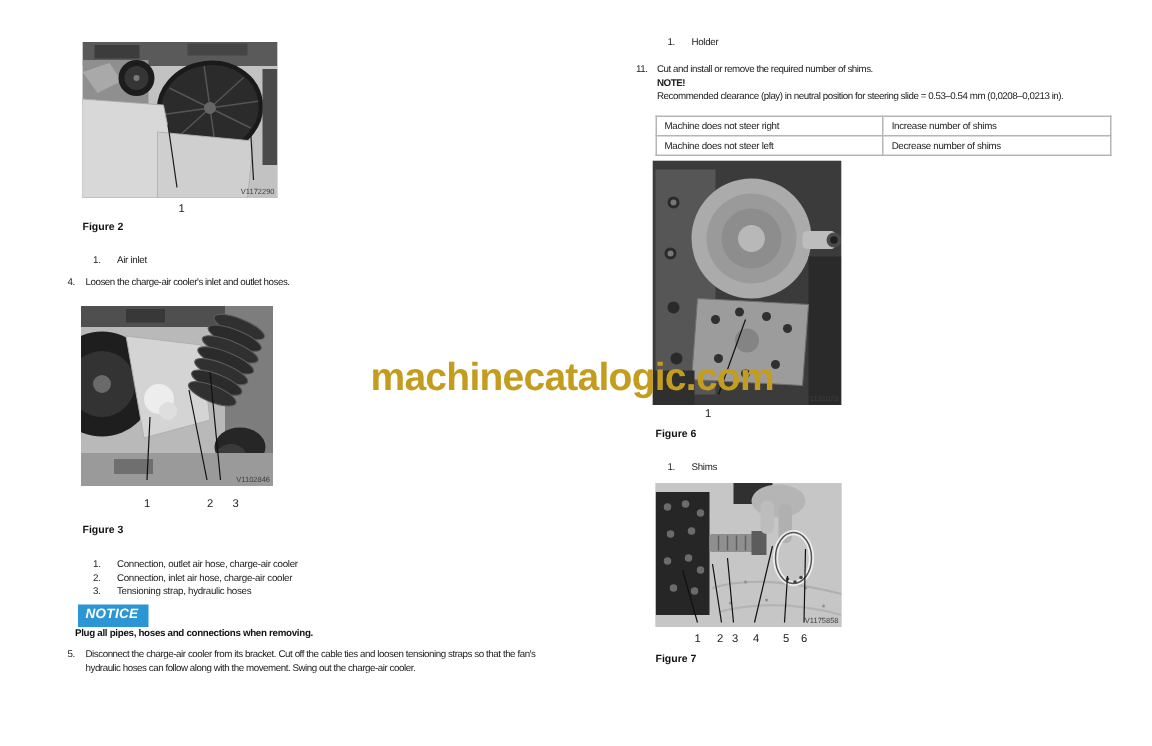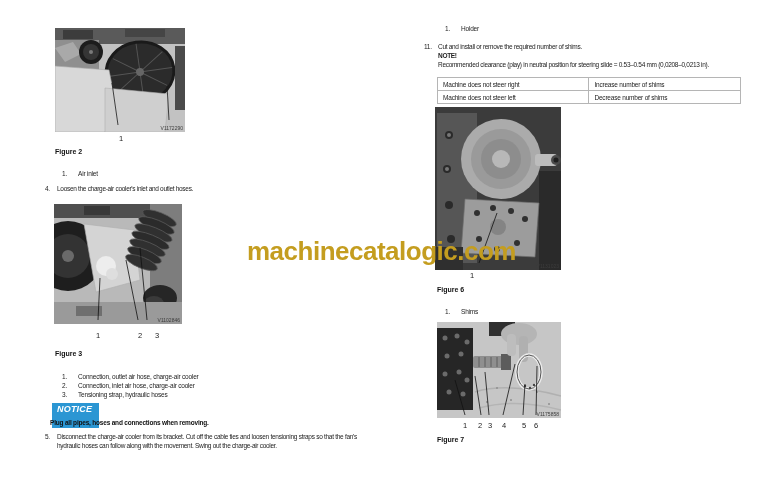--- a/index.html
+++ b/index.html
@@ -10,21 +10,21 @@
   .photo-id{position:absolute;right:2px;bottom:1px;font-size:5px;color:#3d3d3d;letter-spacing:0;}
   .callout{position:absolute;font-size:7.5px;color:#222;font-weight:normal;}
   .figtitle{position:absolute;font-size:7px;font-weight:bold;color:#111;}
   .capline{position:absolute;font-size:6.5px;letter-spacing:-0.2px;line-height:9px;color:#222;display:flex;}
   .capline .capnum{width:16px;flex:none;}
   .step{position:absolute;font-size:6.5px;letter-spacing:-0.3px;line-height:9px;color:#222;}
   .step .num{position:absolute;left:0;top:0;}
   .step .body{margin-left:12px;text-align:justify;}
   .step .body-wide{margin-left:14px;}
   .notice-badge{position:absolute;background:#2b96d3;color:#ffffff;font-weight:bold;font-style:italic;
-        font-size:9px;padding:1px 7px 14px 5px;letter-spacing:0.2px;}
+        font-size:9px;padding:1px 7px 4px 5px;letter-spacing:0.2px;}
   .notice-text{position:absolute;font-size:6.5px;letter-spacing:-0.2px;font-weight:bold;color:#111;}
   .spec-table{position:absolute;border-collapse:collapse;font-size:6.5px;letter-spacing:-0.2px;color:#222;}
   .spec-table td{border:1px solid #b5b5b5;padding:1px 5px;height:10px;vertical-align:middle;}
   .spec-table td.c1{width:146px;}
   .spec-table td.c2{width:146px;}
   .watermark{position:absolute;font-size:26px;font-weight:bold;letter-spacing:-0.5px;
         color:#c49d1f;z-index:9;white-space:nowrap;}
   .notehead{font-weight:bold;}
 </style>
 </head>

